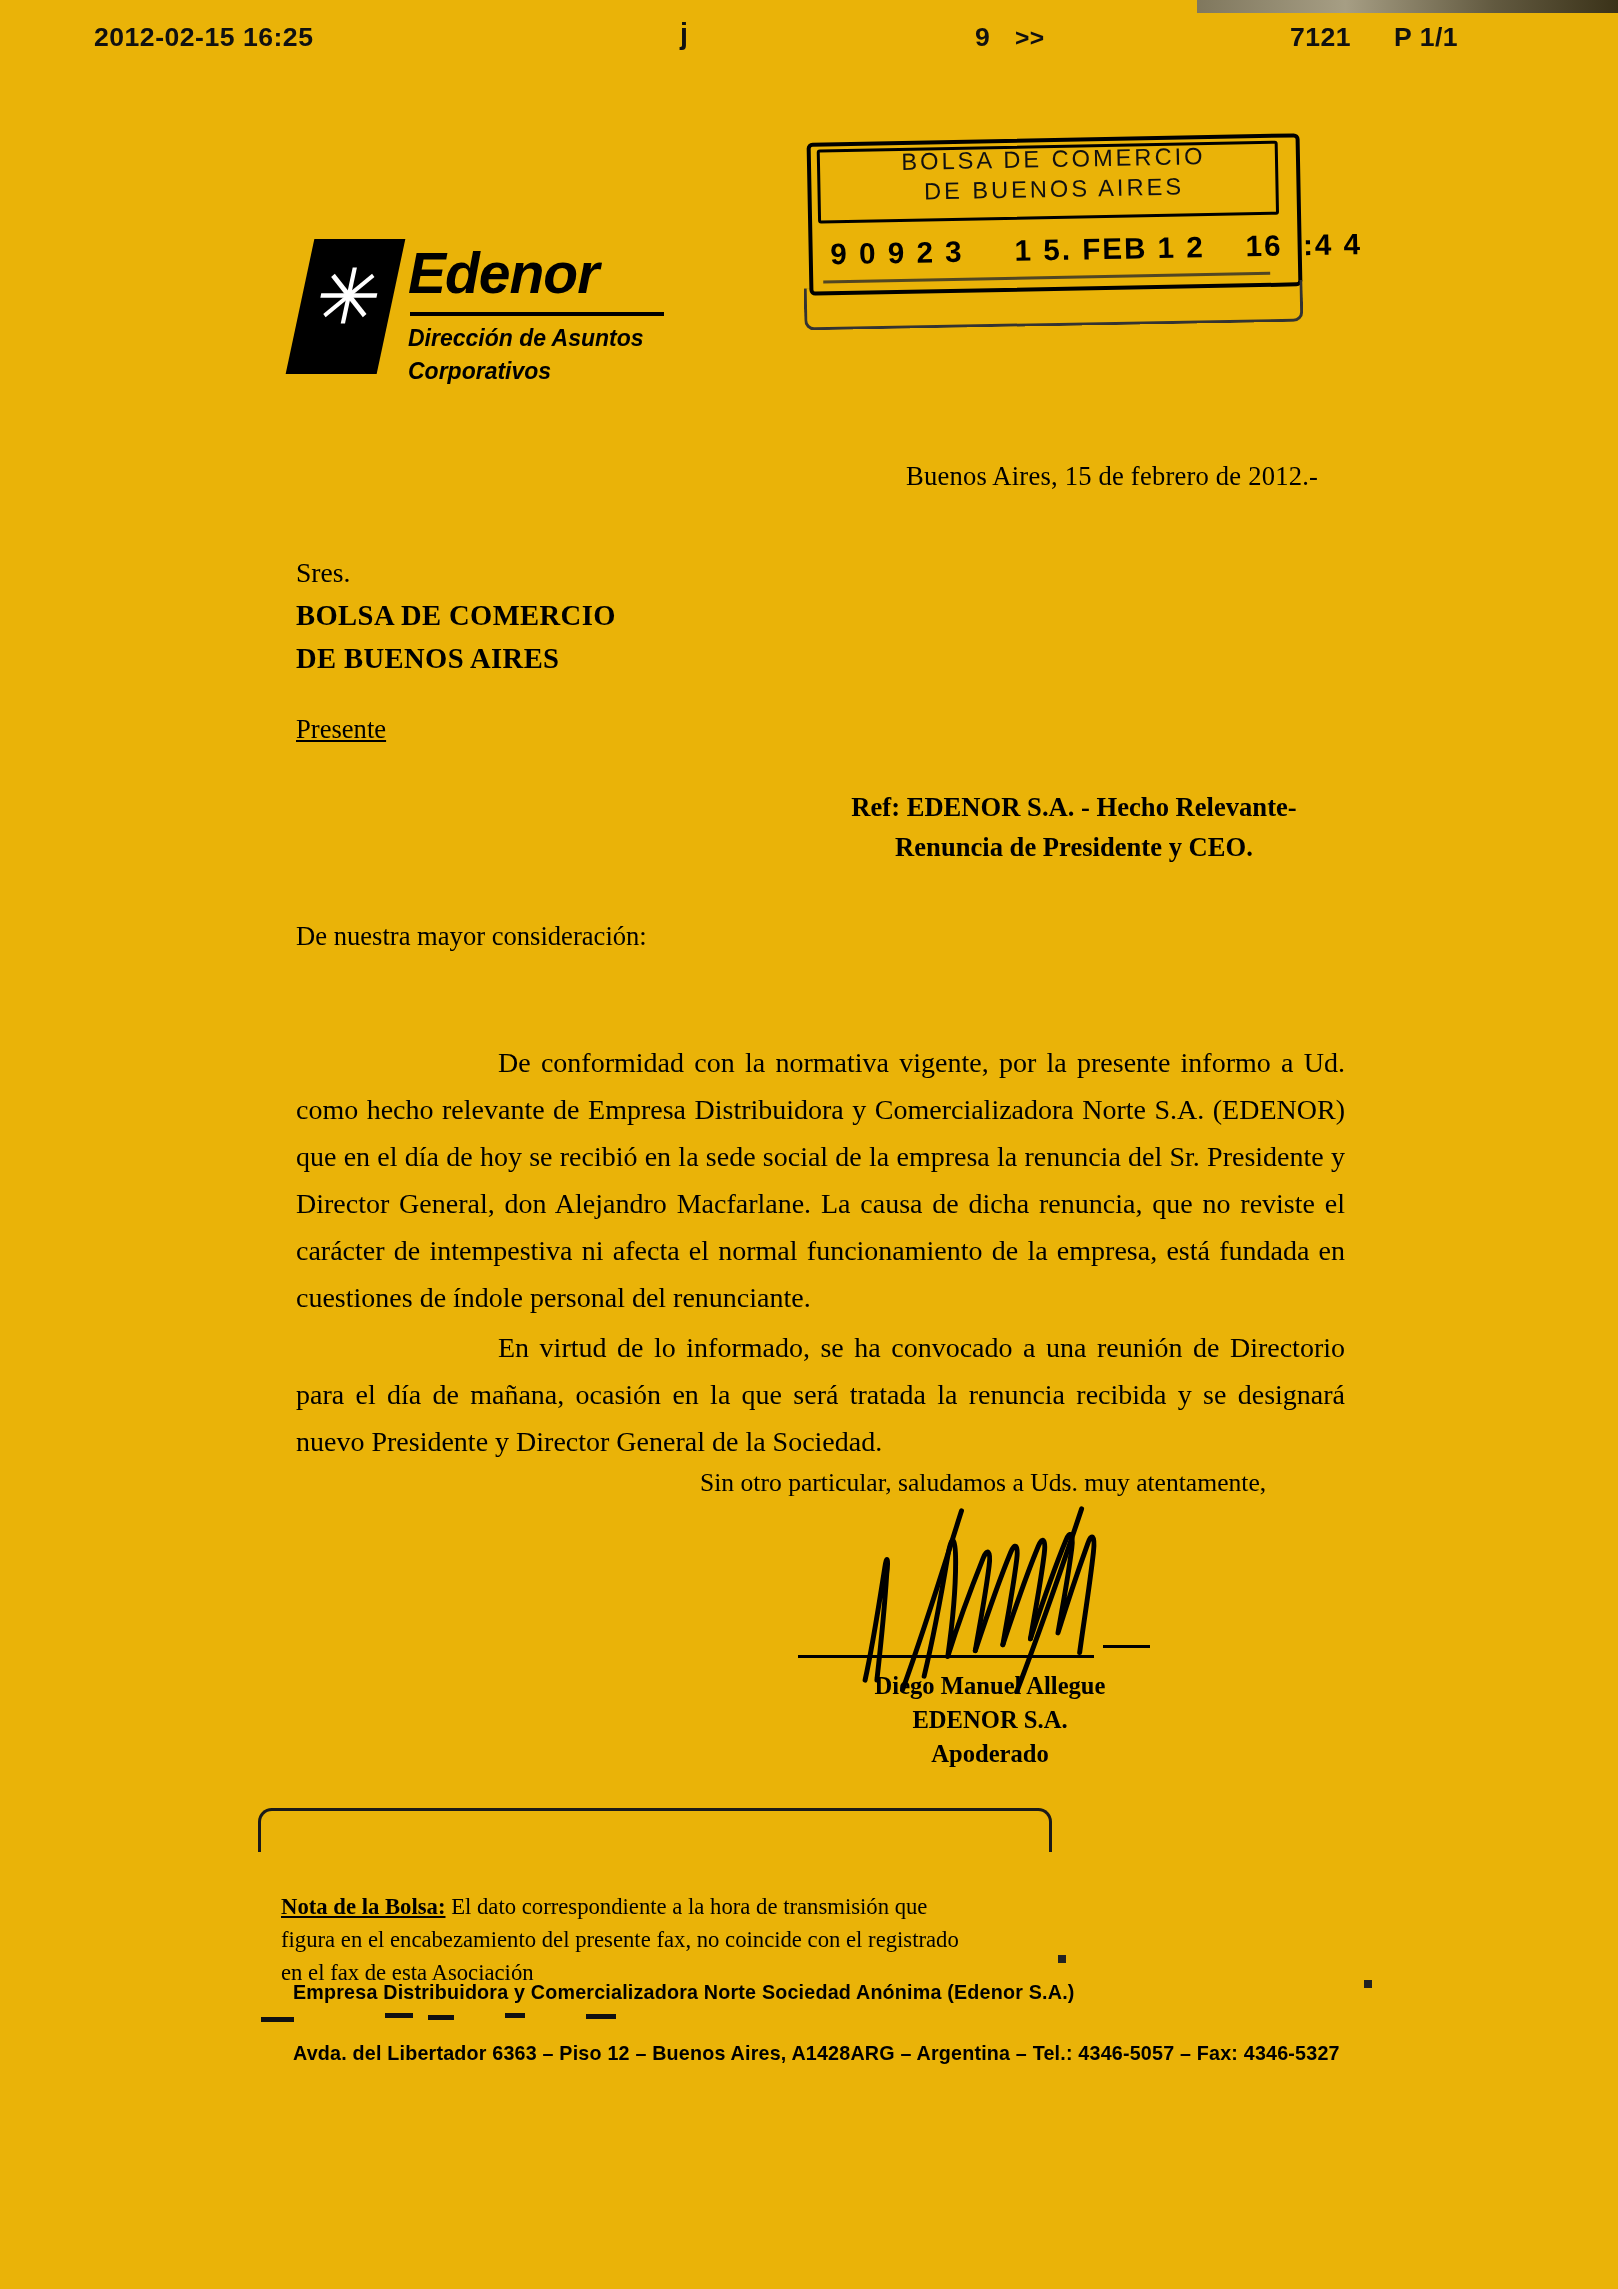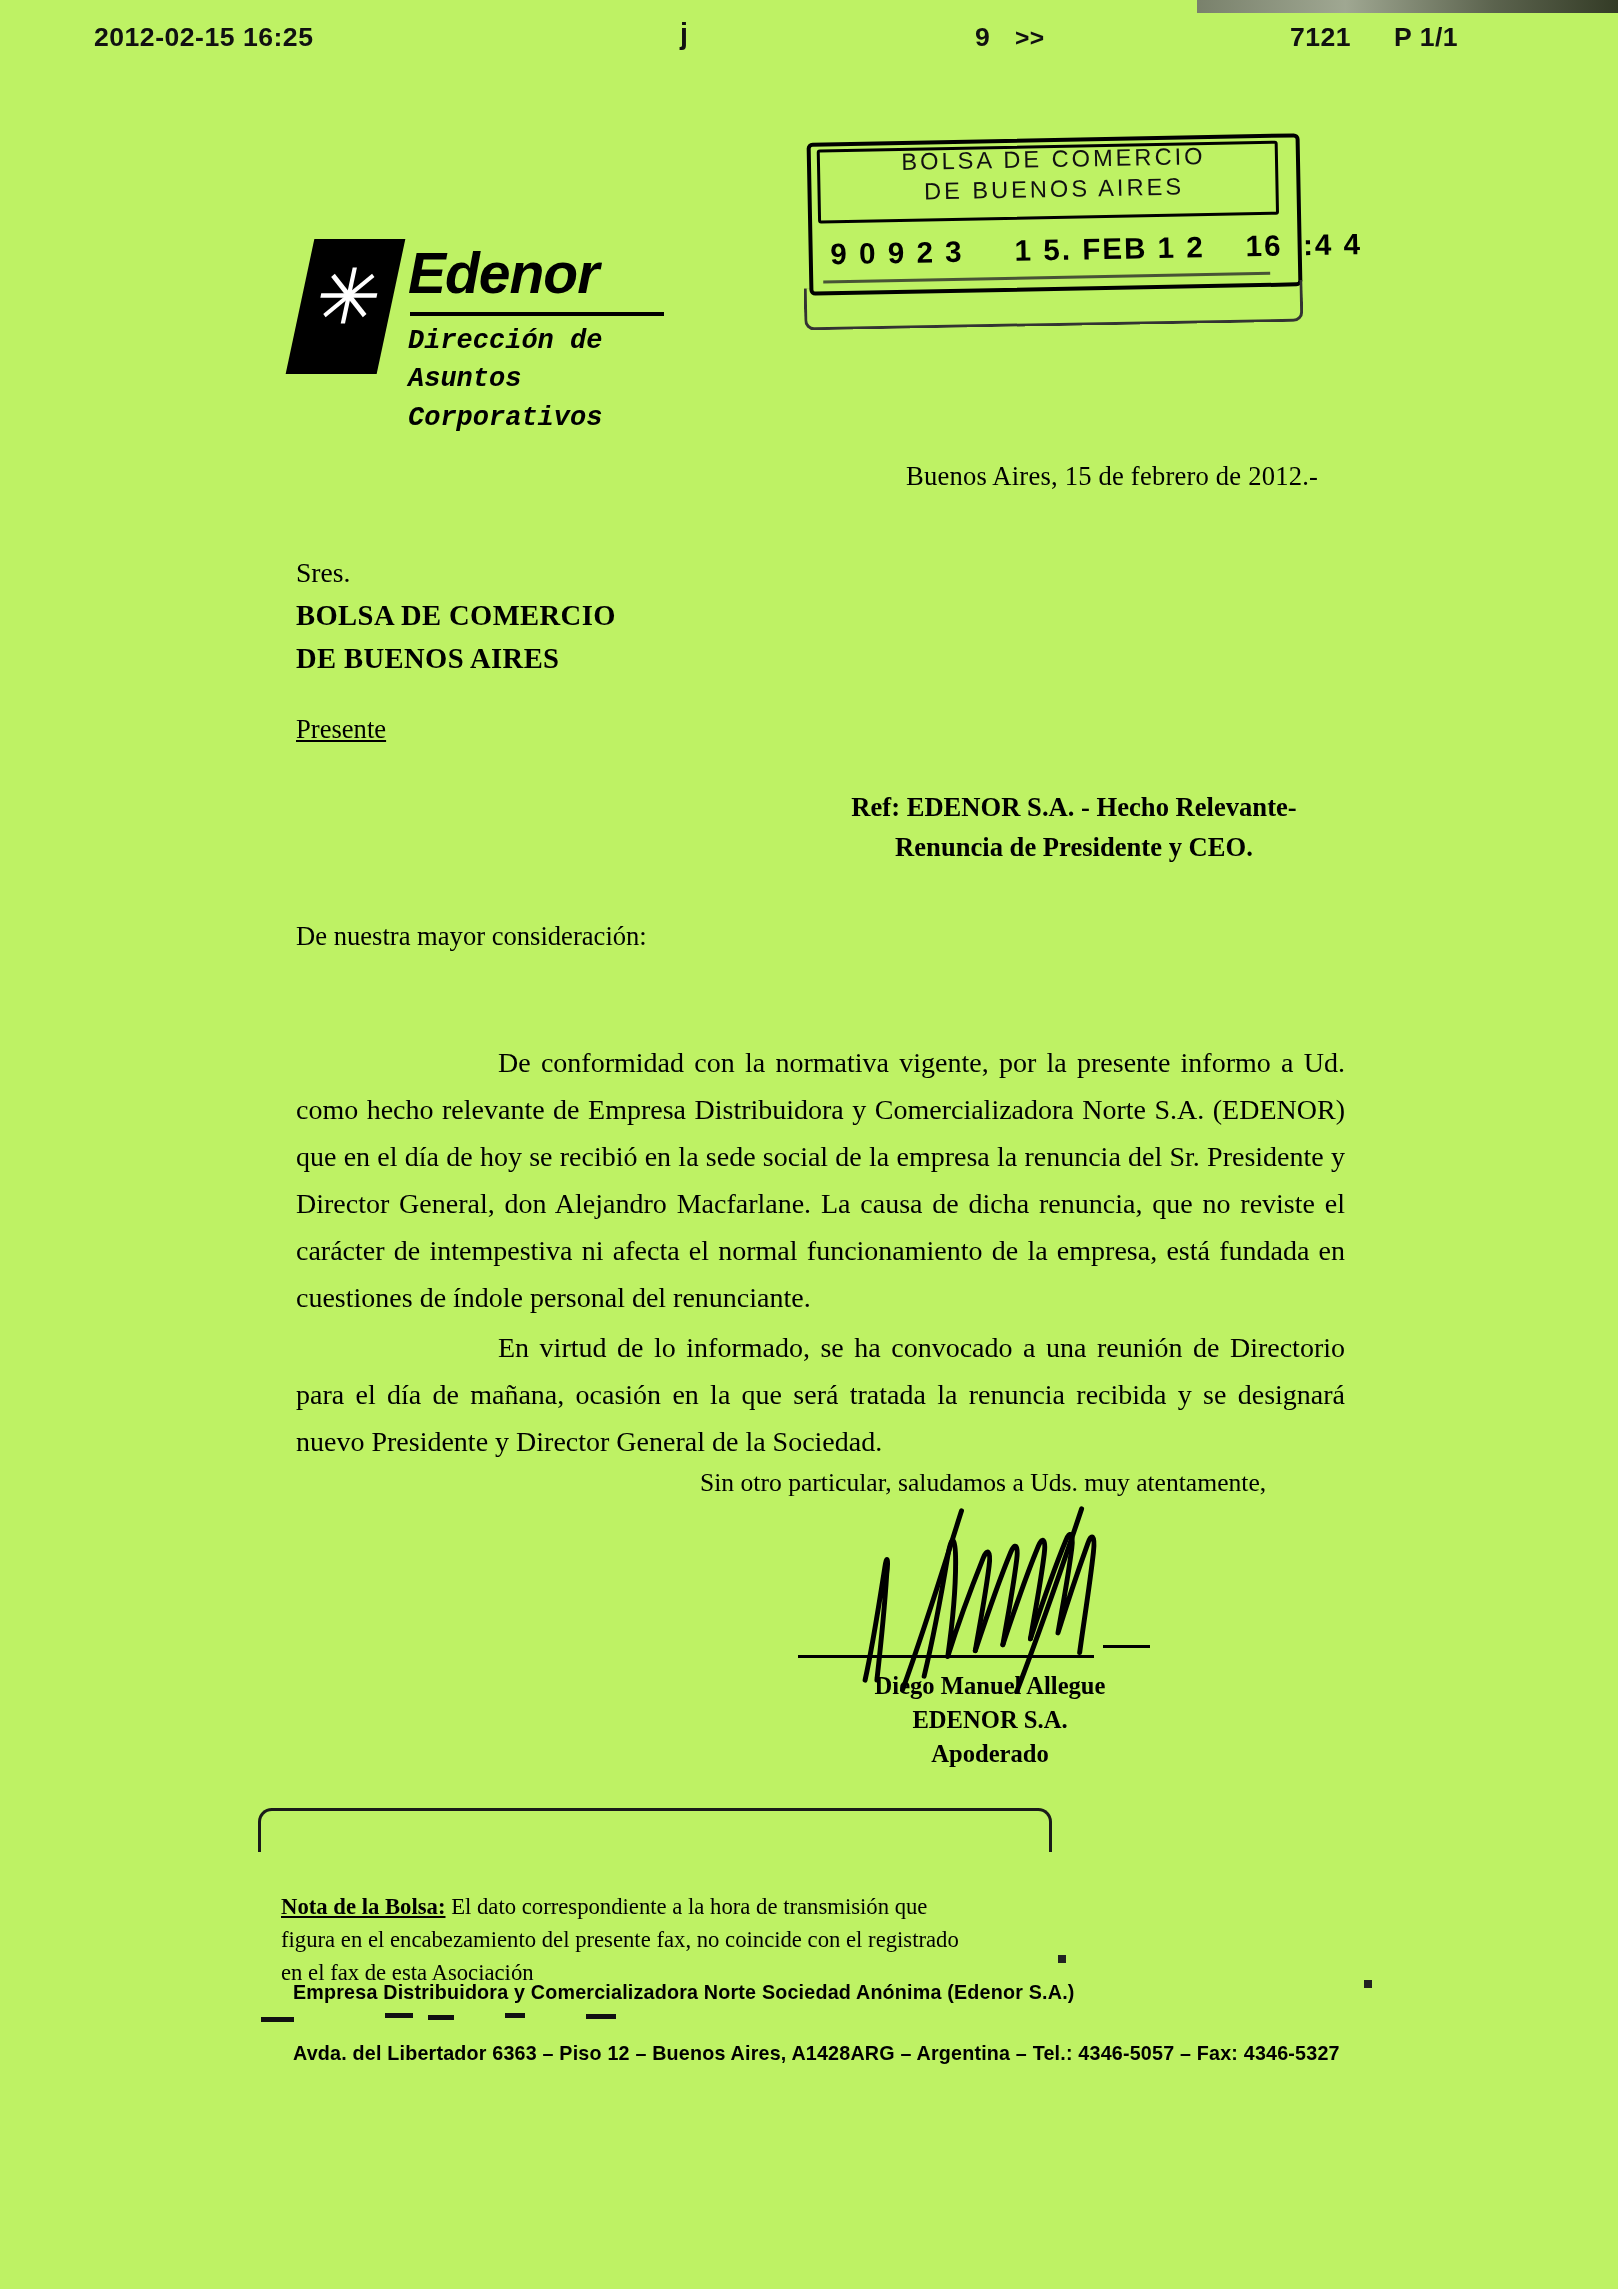--- a/index.html
+++ b/index.html
@@ -8,21 +8,21 @@
     background: #ffffff;
   }
   body {
     font-family: "Liberation Serif", serif;
     color: #000000;
   }
   #page {
     position: relative;
     width: 1618px;
     height: 2289px;
-    background: #bef264;
+    background: #eab308;
     overflow: hidden;
   }
 
   
   .fax-header {
     position: absolute;
     top: 21.7px;
     left: 0;
     width: 1618px;
     height: 49px;
@@ -80,24 +80,24 @@
   }
   .logo-rule {
     position: absolute;
     left: 110px; top: 73px;
     width: 254px; height: 3.9px;
     background: #000;
   }
   .logo-sub {
     position: absolute;
     left: 108px; top: 83px;
-    font-family: Liberation Mono, monospace;
+    font-family: Liberation Sans, sans-serif;
     font-style: italic;
     font-weight: bold;
-    font-size: 27px;
+    font-size: 23px;
     line-height: 1.42;
     color: #000;
     white-space: pre-line;
   }
 
   
   .stamp {
     position: absolute;
     left: 808px;
     top: 138px;

